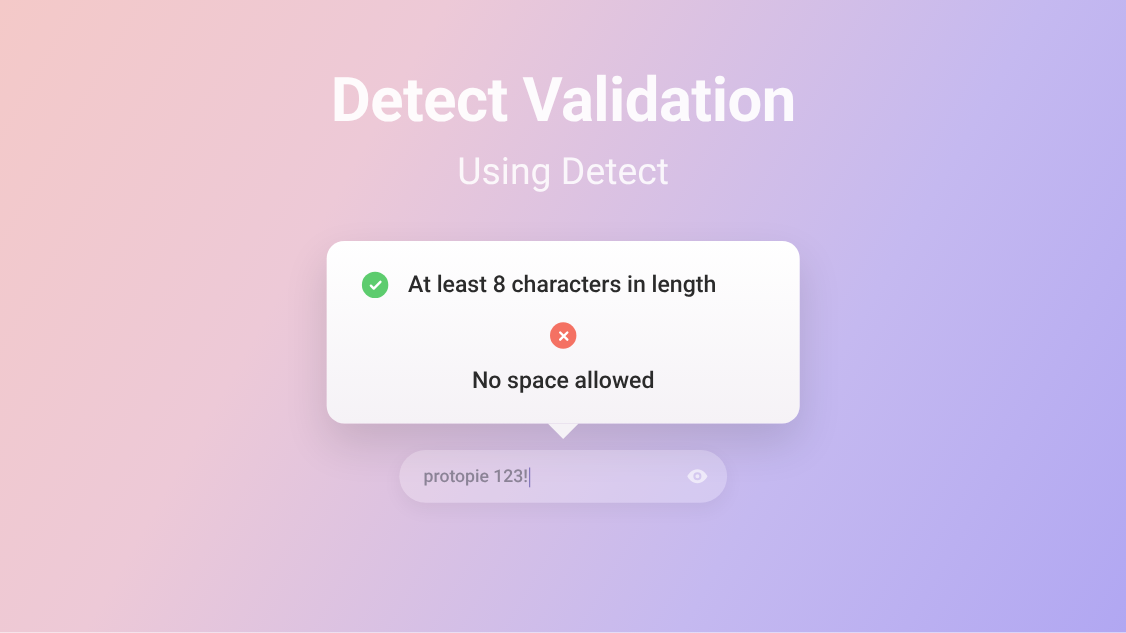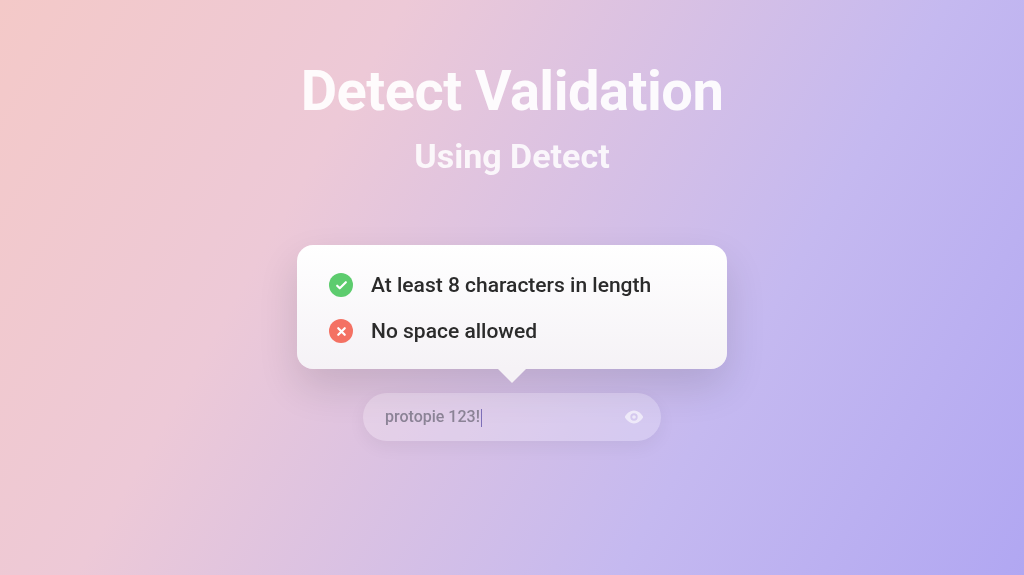--- a/index.html
+++ b/index.html
@@ -20,27 +20,27 @@
     .title {
       margin-top: 58px;
       font-size: 56px;
       font-weight: 700;
       color: rgba(255, 255, 255, 0.92);
       letter-spacing: -0.5px;
     }
     .subtitle {
       margin-top: 12px;
       font-size: 34px;
-      font-weight: 700;
+      font-weight: 400;
       color: rgba(255, 255, 255, 0.85);
       text-align: center;
     }
     .tooltip {
       position: relative;
-      margin-top: 69px;
+      margin-top: 43px;
       width: 430px;
       background: linear-gradient(180deg, #ffffff 0%, #f5f2f6 100%);
       border-radius: 16px;
       padding: 28px 32px 26px 32px;
       box-shadow: 0 18px 40px rgba(0, 0, 0, 0.12);
     }
     .tooltip::after {
       content: '';
       position: absolute;
       left: 50%;
@@ -52,20 +52,21 @@
       border-right: 14px solid transparent;
       border-top: 14px solid #f5f2f6;
     }
     .rule {
       display: flex;
       align-items: center;
       gap: 18px;
     }
     .rule + .rule {
       margin-top: 22px;
+      flex-direction: column;
     }
     .icon-circle {
       width: 24px;
       height: 24px;
       border-radius: 50%;
       display: flex;
       align-items: center;
       justify-content: center;
       flex-shrink: 0;
     }

